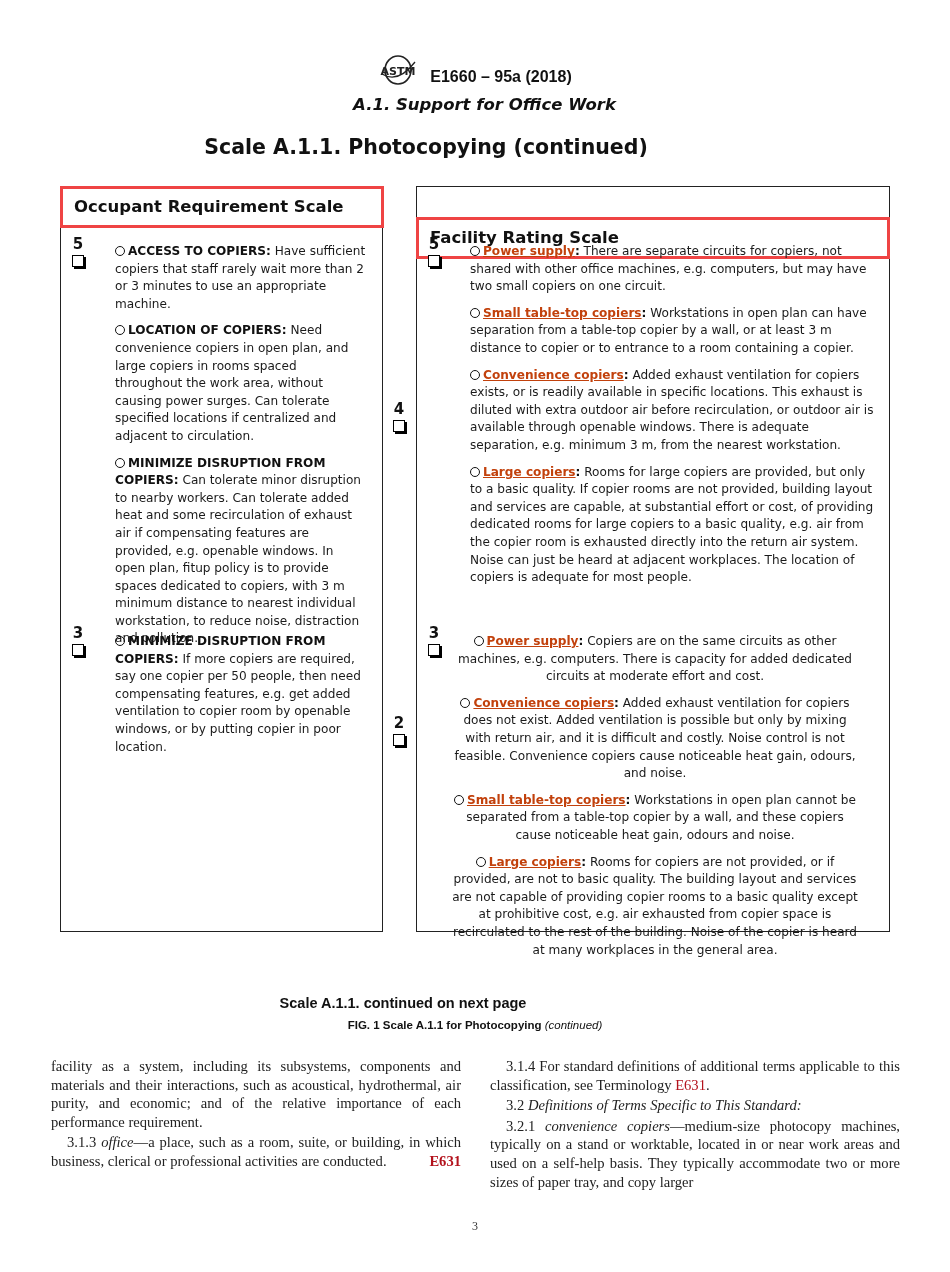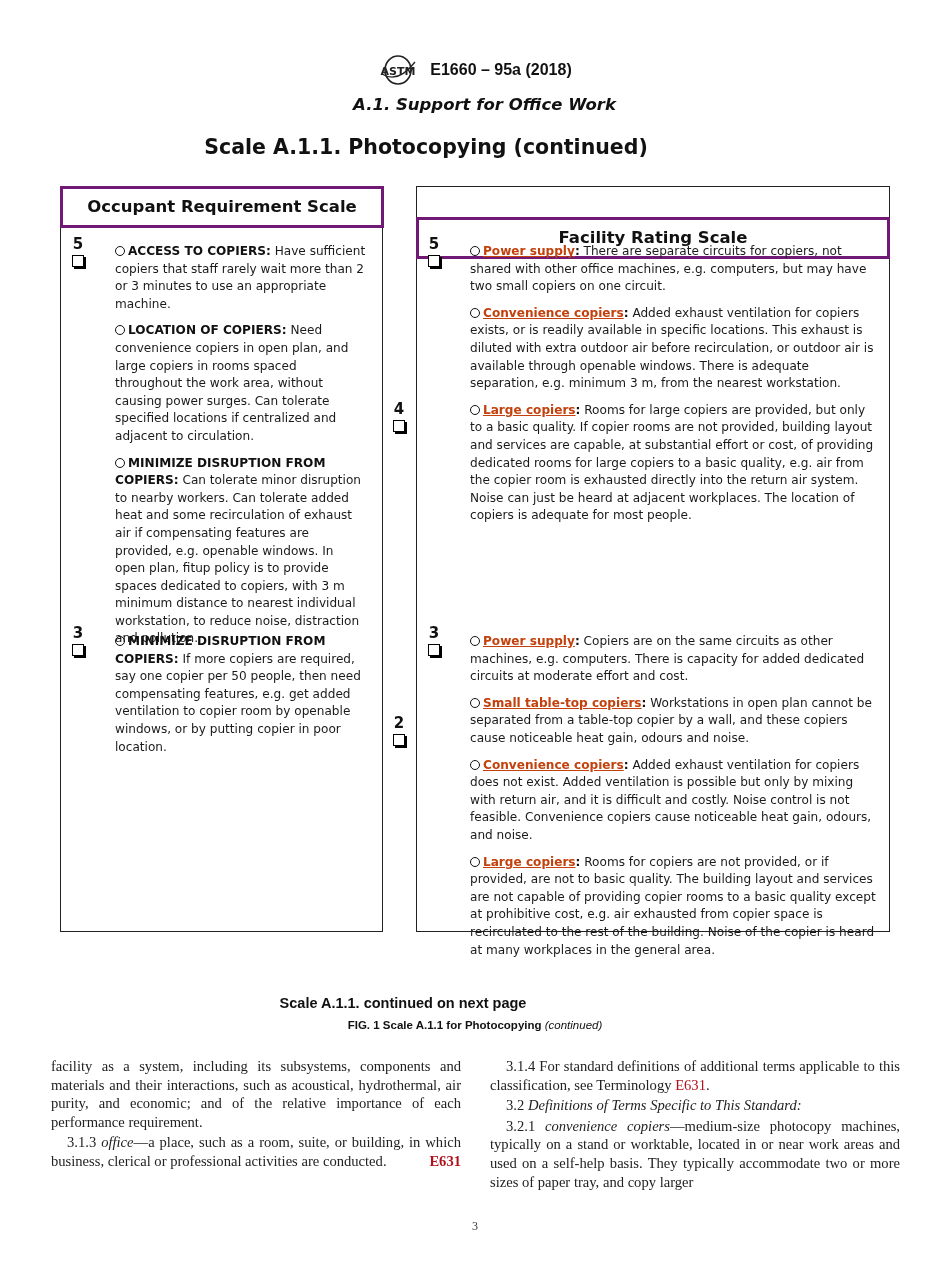--- a/index.html
+++ b/index.html
@@ -1,30 +1,30 @@
 <!DOCTYPE html>
 <html><head>
 <meta charset="utf-8">
 <style>
   * { box-sizing: border-box; margin: 0; padding: 0; }
   html, body { width: 950px; height: 1272px; background: #fff; overflow: hidden; }
   body { position: relative; font-family: "DejaVu Sans", sans-serif; color: #111; }
 
   .hdr { position: absolute; top: 54px; left: 0; width: 950px; text-align: center; }
-  .hdr-inner { display: inline-flex; align-items: center; gap: 12px; }
+  .hdr-inner { display: inline-flex; align-items: flex-end; gap: 12px; }
   .logo { width: 40px; height: 32px; }
   .std-id { font-family: "Liberation Sans", sans-serif; font-weight: bold; font-size: 16px; }
   .section { position: absolute; top: 95px; left: 0; width: 950px; text-align: center;
              font-family: "DejaVu Sans", sans-serif; font-weight: bold; font-style: italic; font-size: 16.5px; padding-left: 19px; }
   .scale-title { position: absolute; top: 135px; left: 0; width: 841px; text-align: center;
                  font-family: "DejaVu Sans", sans-serif; font-weight: bold; font-size: 20.5px; padding-left: 11px; }
 
   .box { position: absolute; border: 1.5px solid #222; }
-  .box-head { position: absolute; border: 3px solid #701a75; text-align: center;
-              font-weight: bold; font-size: 16.5px; line-height: 36px; background: #fff; }
+  .box-head { position: absolute; border: 3px solid #ef4444; text-align: left;
+              font-weight: bold; font-size: 16.5px; line-height: 36px; background: #fff; padding-left: 11px; }
   .box-left { left: 60px; top: 186px; width: 323px; height: 746px; }
   .head-left { left: 60px; top: 186px; width: 324px; height: 42px; }
   .box-right { left: 416px; top: 186px; width: 474px; height: 746px; }
   .head-right { left: 416px; top: 186px; width: 474px; height: 42px; margin-top: 31px; }
 
   .rating { position: absolute; width: 26px; text-align: center; font-weight: bold; font-size: 15px; line-height: 16px; }
   .cb { display: block; margin: 3px auto 0; width: 12px; height: 12px; border: 1.3px solid #000;
         box-shadow: 2px 2px 0 #000; background: #fff; }
 
   .text-block { position: absolute; font-size: 12.1px; line-height: 17.6px; color: #1a1a1a; }
@@ -99,32 +99,33 @@
 
 <div class="box box-right"></div>
 <div class="box-head head-right">Facility Rating Scale</div>
 
 <div class="rating" style="left:421px; top:236px;">
   <span>5</span>
   <span class="cb"></span>
 </div>
 <div class="text-block" style="left:461px; top:234px; width:424px;">
   <p><span class="circ"></span><span class="u">Power supply</span><span class="b">:</span><span> There are separate circuits for copiers, not shared with other office machines, e.g. computers, but may have two small copiers on one circuit.</span></p>
+  <p><span class="circ"></span><span class="u">Small table-top copiers</span><span class="b">:</span><span> Workstations in open plan can have separation from a table-top copier by a wall, or at least 3 m distance to copier or to entrance to a room containing a copier.</span></p>
   <p><span class="circ"></span><span class="u">Convenience copiers</span><span class="b">:</span><span> Added exhaust ventilation for copiers exists, or is readily available in specific locations. This exhaust is diluted with extra outdoor air before recirculation, or outdoor air is available through openable windows. There is adequate separation, e.g. minimum 3 m, from the nearest workstation.</span></p>
   <p><span class="circ"></span><span class="u">Large copiers</span><span class="b">:</span><span> Rooms for large copiers are provided, but only to a basic quality. If copier rooms are not provided, building layout and services are capable, at substantial effort or cost, of providing dedicated rooms for large copiers to a basic quality, e.g. air from the copier room is exhausted directly into the return air system. Noise can just be heard at adjacent workplaces. The location of copiers is adequate for most people.</span></p>
 </div>
 
 <div class="rating" style="left:421px; top:625px;">
   <span>3</span>
   <span class="cb"></span>
 </div>
-<div class="text-block" style="left:461px; top:624px; width:424px;">
+<div class="text-block" style="left:443px; top:624px; width:424px;text-align:center;">
   <p><span class="circ"></span><span class="u">Power supply</span><span class="b">:</span><span> Copiers are on the same circuits as other machines, e.g. computers. There is capacity for added dedicated circuits at moderate effort and cost.</span></p>
+  <p><span class="circ"></span><span class="u">Convenience copiers</span><span class="b">:</span><span> Added exhaust ventilation for copiers does not exist. Added ventilation is possible but only by mixing with return air, and it is difficult and costly. Noise control is not feasible. Convenience copiers cause noticeable heat gain, odours, and noise.</span></p>
   <p><span class="circ"></span><span class="u">Small table-top copiers</span><span class="b">:</span><span> Workstations in open plan cannot be separated from a table-top copier by a wall, and these copiers cause noticeable heat gain, odours and noise.</span></p>
-  <p><span class="circ"></span><span class="u">Convenience copiers</span><span class="b">:</span><span> Added exhaust ventilation for copiers does not exist. Added ventilation is possible but only by mixing with return air, and it is difficult and costly. Noise control is not feasible. Convenience copiers cause noticeable heat gain, odours, and noise.</span></p>
   <p><span class="circ"></span><span class="u">Large copiers</span><span class="b">:</span><span> Rooms for copiers are not provided, or if provided, are not to basic quality. The building layout and services are not capable of providing copier rooms to a basic quality except at prohibitive cost, e.g. air exhausted from copier space is recirculated to the rest of the building. Noise of the copier is heard at many workplaces in the general area.</span></p>
 </div>
 
 <div class="cont">Scale A.1.1. continued on next page</div>
 <div class="figcap">
   <span>FIG. 1 Scale A.1.1 for Photocopying </span><i>(continued)</i>
 </div>
 
 <div class="col col-left">
   <p>facility as a system, including its subsystems, components and materials and their interactions, such as acoustical, hydrothermal, air purity, and economic; and of the relative importance of each performance requirement.</p>

